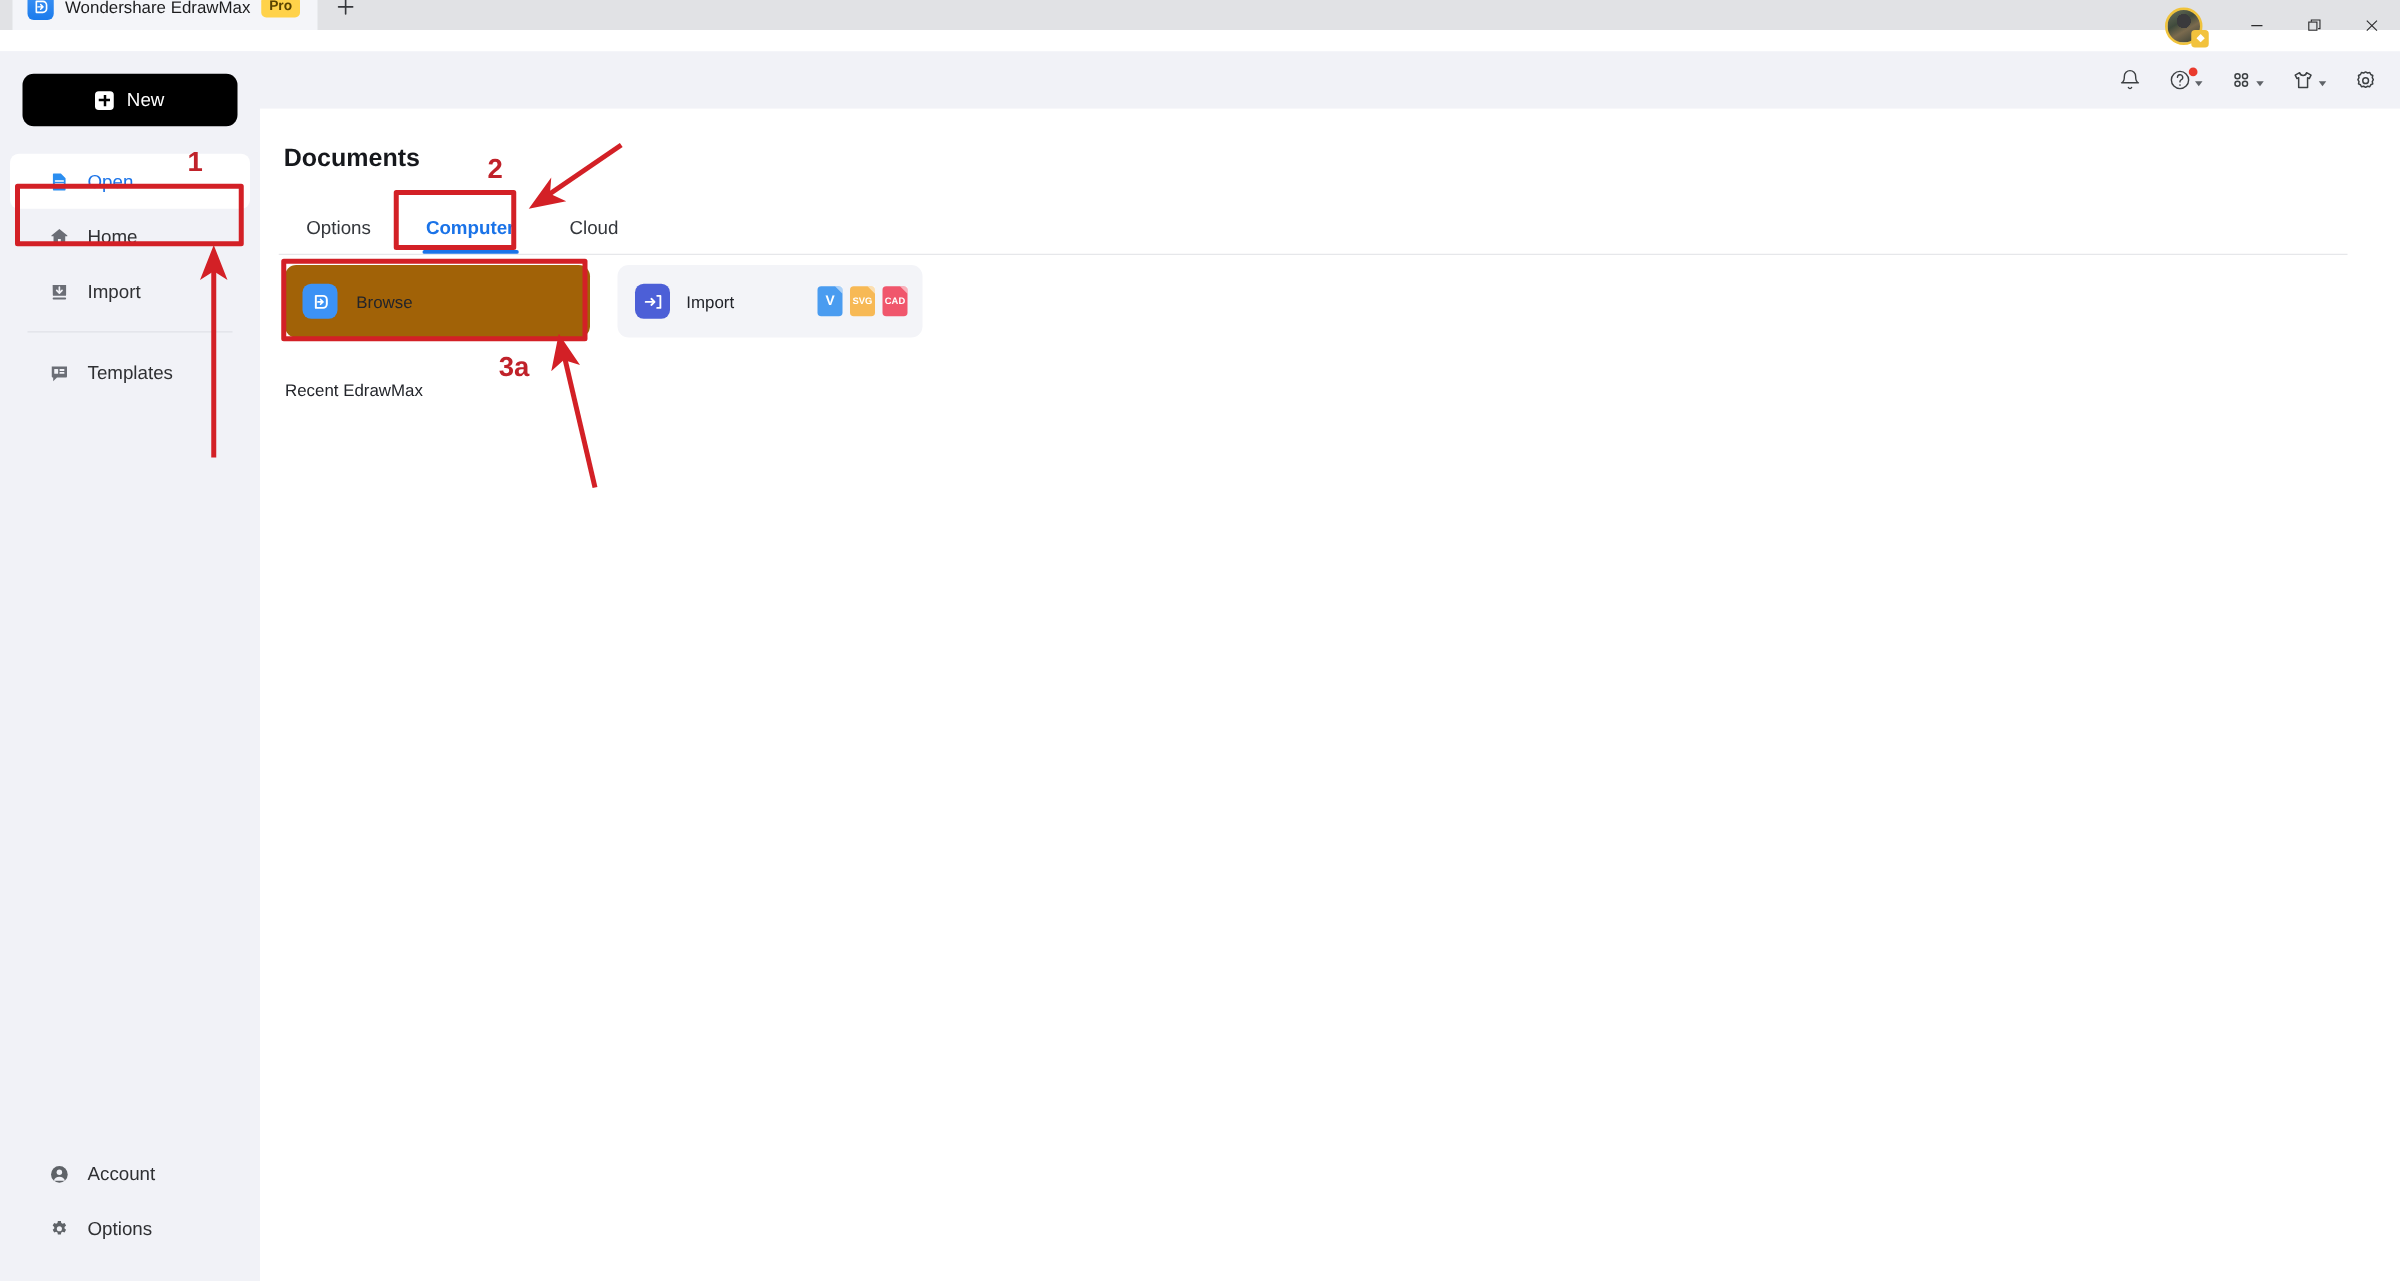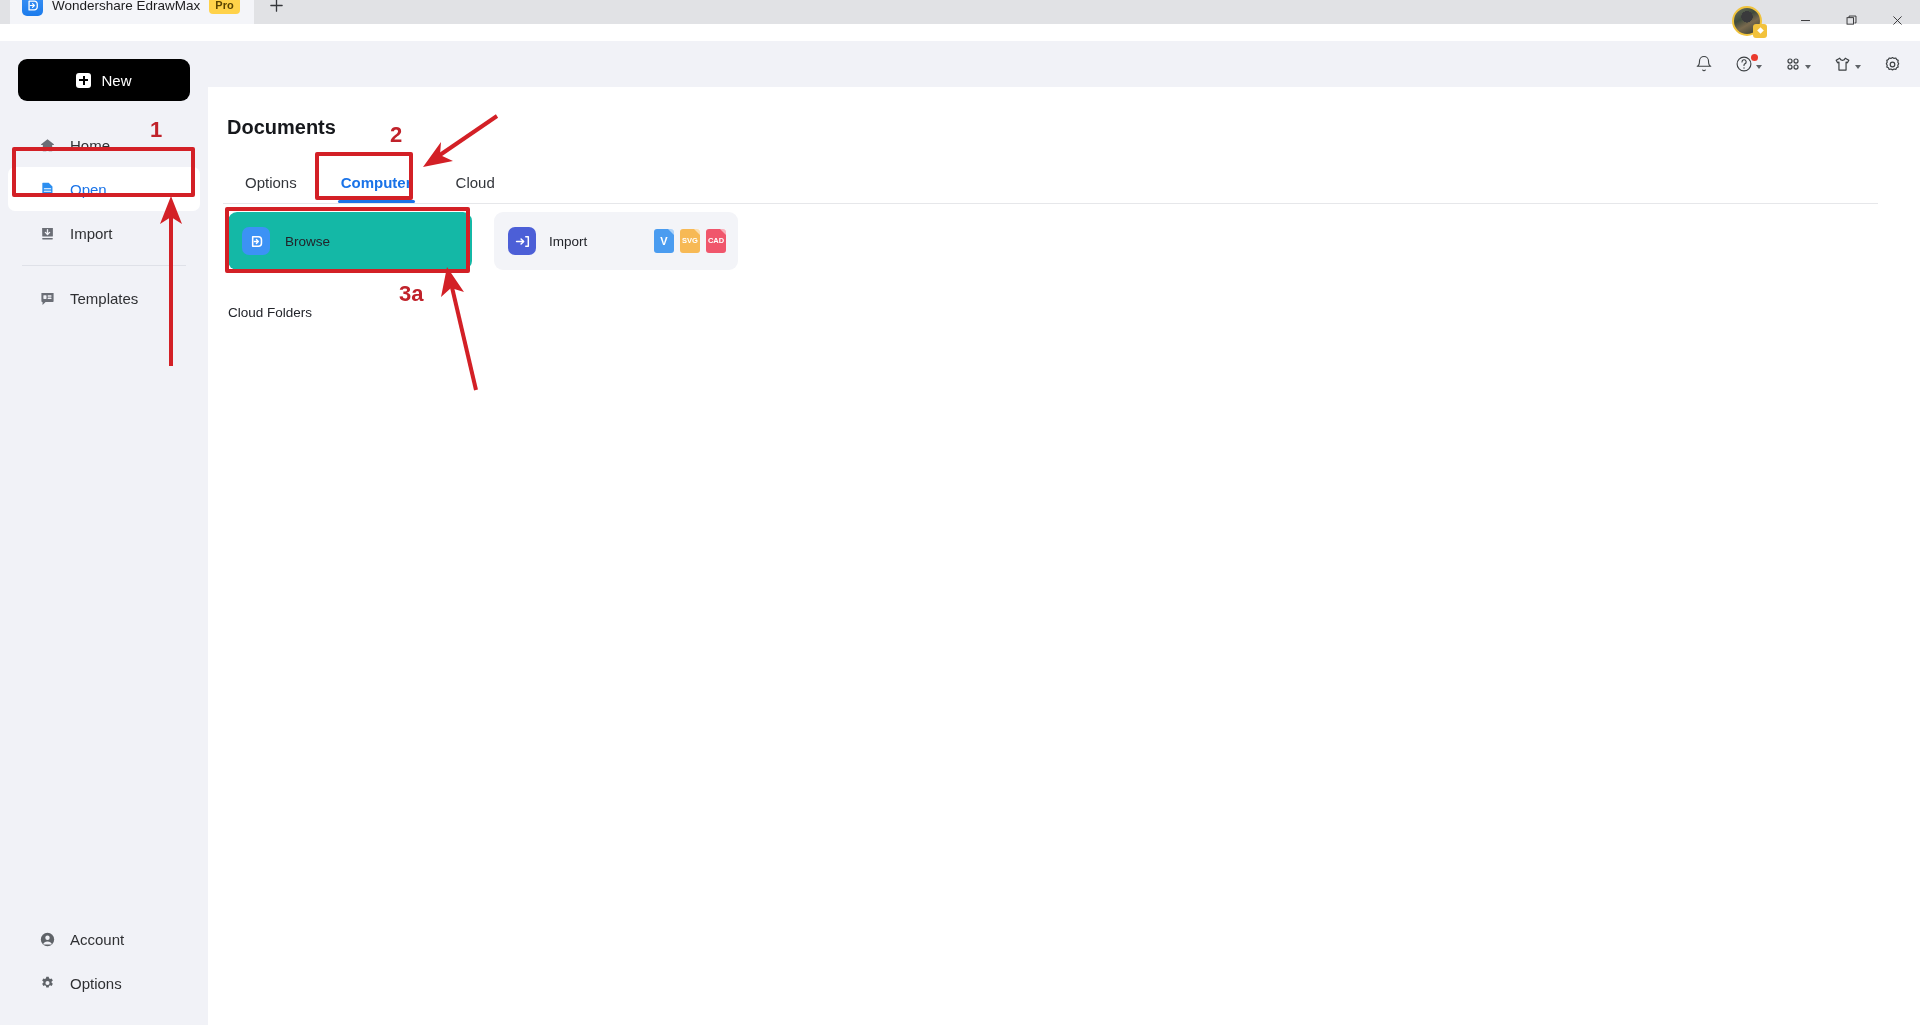--- a/index.html
+++ b/index.html
@@ -145,21 +145,21 @@
     height: 3px; background: #1a73e8; border-radius: 2px;
   }
 
   .cards { position: absolute; left: 228px; top: 212px; display: flex; gap: 22px; }
   .card {
     width: 244px; height: 58px; border-radius: 9px;
     background: #f3f4f8;
     display: flex; align-items: center; padding: 0 14px; gap: 13px;
     cursor: pointer; position: relative;
   }
-  .card.browse { background: #14b8a6; gap: 15px; }
+  .card.browse { background: #a16207; gap: 15px; }
   .card-ic {
     width: 28px; height: 28px; border-radius: 7px; flex: none;
     display: flex; align-items: center; justify-content: center;
   }
   .card-ic.browse { background: #3c92f5; }
   .card-ic.import { background: #4c5fd7; }
   .card-label { font-size: 13.5px; color: #22242a; }
   .fmt-badges { position: absolute; right: 12px; display: flex; gap: 6px; align-items: center; }
   .fmt {
     width: 20px; height: 24px; border-radius: 3px;
@@ -284,37 +284,37 @@
 
   <div class="sidebar">
 
     <div class="new-btn">
       <span class="plus-sq"></span>
       <span>New</span>
     </div>
 
     <div class="nav">
 
+      <div class="nav-item active">
+        <span class="nav-ic">
+          <svg width="17" height="17" viewBox="0 0 24 24" fill="#2b8ef0">
+            <path d="M5.5 2.5h8.2L19 7.9V21a.8.8 0 0 1-.8.8H5.5a.8.8 0 0 1-.8-.8V3.3a.8.8 0 0 1 .8-.8z"></path>
+            <path d="M7.5 11h9M7.5 14.4h9M7.5 17.8h6" stroke="#fff" stroke-width="1.5" stroke-linecap="round"></path>
+          </svg>
+        </span>
+        <span>Open</span>
+      </div>
+
       <div class="nav-item">
         <span class="nav-ic">
           <svg width="17" height="17" viewBox="0 0 24 24" fill="#6b6e76">
               <path d="M12 3.2 3 10.4v.9h2.4V20h5V14.5h3.2V20h5v-8.7H21v-.9z"></path>
             </svg>
         </span>
         <span>Home</span>
-      </div>
-
-      <div class="nav-item active">
-        <span class="nav-ic">
-          <svg width="17" height="17" viewBox="0 0 24 24" fill="#2b8ef0">
-            <path d="M5.5 2.5h8.2L19 7.9V21a.8.8 0 0 1-.8.8H5.5a.8.8 0 0 1-.8-.8V3.3a.8.8 0 0 1 .8-.8z"></path>
-            <path d="M7.5 11h9M7.5 14.4h9M7.5 17.8h6" stroke="#fff" stroke-width="1.5" stroke-linecap="round"></path>
-          </svg>
-        </span>
-        <span>Open</span>
       </div>
 
       <div class="nav-item">
         <span class="nav-ic">
           <svg width="17" height="17" viewBox="0 0 24 24" fill="#6b6e76">
             <path d="M4.4 4.2h15.2v11.2a1 1 0 0 1-1 1h-13a1 1 0 0 1-1-1z"></path>
             <path d="M12 6.6v6.4M9 10.4l3 3 3-3" stroke="#f1f2f7" stroke-width="1.9" fill="none" stroke-linecap="round" stroke-linejoin="round"></path>
             <rect x="4.4" y="18.4" width="15.2" height="2.1" rx="1"></rect>
           </svg>
         </span>
@@ -410,21 +410,21 @@
           <span>SVG</span>
         </span>
         <span class="fmt" style="background:#f0566c;font-size:7.5px;">
           <span>CAD</span>
         </span>
       </span>
     </div>
 
   </div>
 
-  <div class="recent-folders">Cloud Folders</div>
+  <div class="recent-folders">Recent EdrawMax</div>
 
   <svg class="anno" viewBox="0 0 1920 1025">
 
     <g>
       <path d="M171 366 L171 213" stroke="#d32026" stroke-width="4" fill="none"></path>
       <path d="M171 196 L160 224 L171 217 L182 224 Z" fill="#d32026"></path>
     </g>
 
     <g>
       <path d="M497 116 L437 157" stroke="#d32026" stroke-width="4" fill="none"></path>

